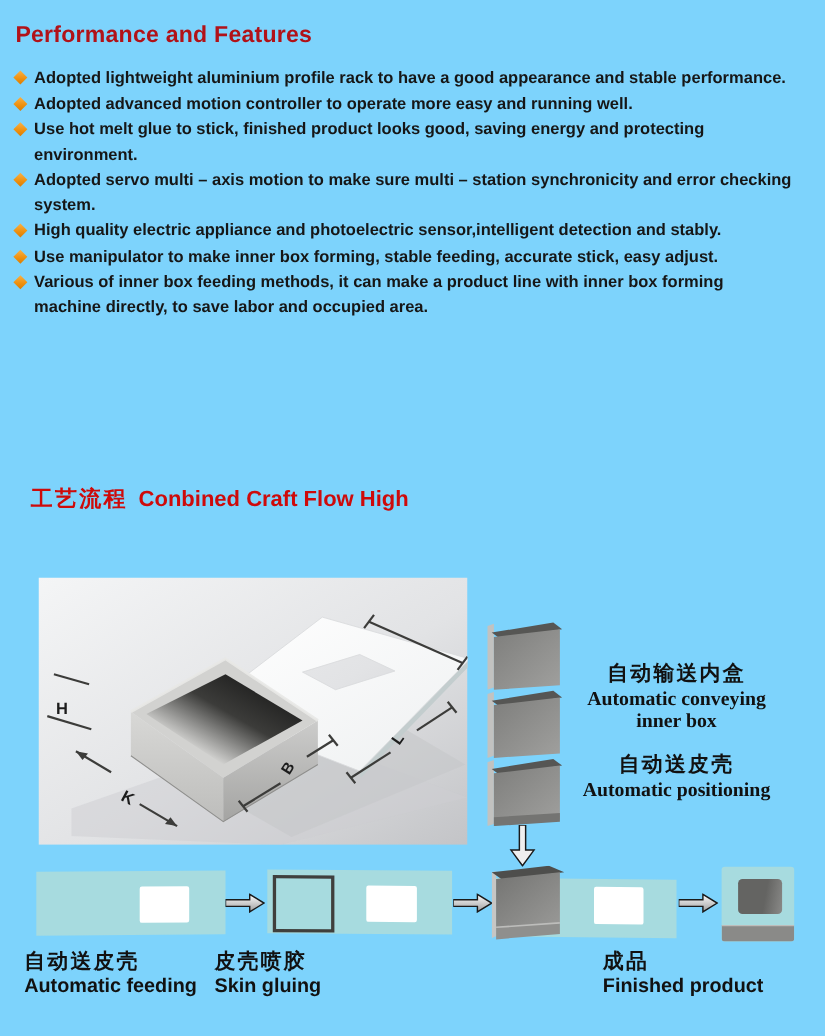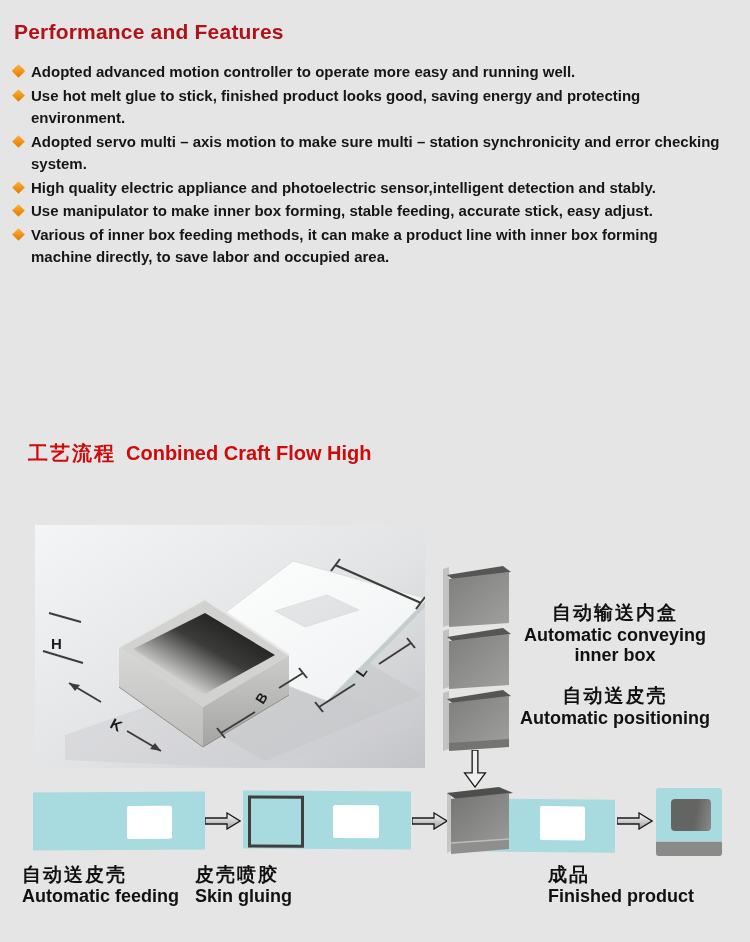--- a/index.html
+++ b/index.html
@@ -1,34 +1,34 @@
 <!DOCTYPE html>
 <html><head>
 <meta charset="utf-8">
 <style>
   html,body{margin:0;padding:0;background:#ffffff;}
   body{font-family:"Liberation Sans", sans-serif;}
-  .page{position:relative;width:750px;height:942px;background:#e5e5e5;overflow:hidden;}
+  .page{position:relative;width:750px;height:942px;background:#7dd3fc;overflow:hidden;}
 
   
   .h1{position:absolute;left:14px;top:20px;font-size:21px;font-weight:bold;color:#b11218;letter-spacing:.2px;}
   .features{position:absolute;left:14px;top:60px;width:712px;list-style:none;margin:0;padding:0;}
   .features li{position:relative;padding-left:17px;width:690px;font-size:15px;font-weight:bold;color:#161616;line-height:22.5px;margin-bottom:1px;}
   .diamond{position:absolute;left:0;top:6px;width:9px;height:9px;background:linear-gradient(135deg,#f9b145 0%,#ee8f0c 60%,#d97d05 100%);transform:rotate(45deg);}
 
   
   .h2{position:absolute;left:28px;top:440px;font-size:20px;font-weight:bold;color:#ce0a0a;}
   .h2 .cn{letter-spacing:2px;margin-right:10px;}
 
   
   .photo{position:absolute;left:35px;top:525px;width:390px;height:243px;}
   .stack{position:absolute;left:443px;top:563px;width:69px;height:188px;}
   .down-arrow{position:absolute;left:462px;top:750px;width:26px;height:38px;}
 
-  .rlabel{position:absolute;width:232px;text-align:center;color:#111;}
+  .rlabel{position:absolute;width:232px;text-align:center;color:#111;font-family:Liberation Serif, serif;}
   .rlabel .cn{font-size:19px;font-weight:bold;letter-spacing:2px;line-height:24px;}
   .rlabel .en{font-size:18px;font-weight:bold;line-height:20px;}
   .rlabel1{left:499px;top:601px;}
   .rlabel2{left:499px;top:684px;}
 
   .strip{position:absolute;height:58px;background:#a7dbdf;}
   .strip1{left:33px;top:792px;width:172px;transform:skewY(-.4deg);}
   .strip2{left:243px;top:791px;width:168px;transform:skewY(.4deg);}
   .strip3{left:450px;top:799px;width:165px;height:53px;transform:skewY(.6deg);}
   .window{position:absolute;background:#ffffff;border-radius:2px;}
@@ -55,21 +55,21 @@
   .blabel3{left:548px;width:172px;}
 </style>
 </head>
 <body>
 
 <div class="page">
 
   <div class="h1">Performance and Features</div>
 
   <ul class="features">
-    <li><span class="diamond"></span></li>
+    <li><span class="diamond"></span><span>Adopted lightweight aluminium profile rack to have a good appearance and stable performance.</span></li>
     <li><span class="diamond"></span><span>Adopted advanced motion controller to operate more easy and running well.</span></li>
     <li><span class="diamond"></span><span>Use hot melt glue to stick, finished product looks good, saving energy and protecting environment.</span></li>
     <li><span class="diamond"></span><span>Adopted servo multi – axis motion to make sure multi – station synchronicity and error checking system.</span></li>
     <li><span class="diamond"></span><span>High quality electric appliance and photoelectric sensor,intelligent detection and stably.</span></li>
     <li><span class="diamond"></span><span>Use manipulator to make inner box forming, stable feeding, accurate stick, easy adjust.</span></li>
     <li><span class="diamond"></span><span>Various of inner box feeding methods, it can make a product line with inner box forming machine directly, to save labor and occupied area.</span></li>
   </ul>
 
   <div class="h2">
     <span class="cn">工艺流程</span><span class="en">Conbined Craft Flow High</span>

